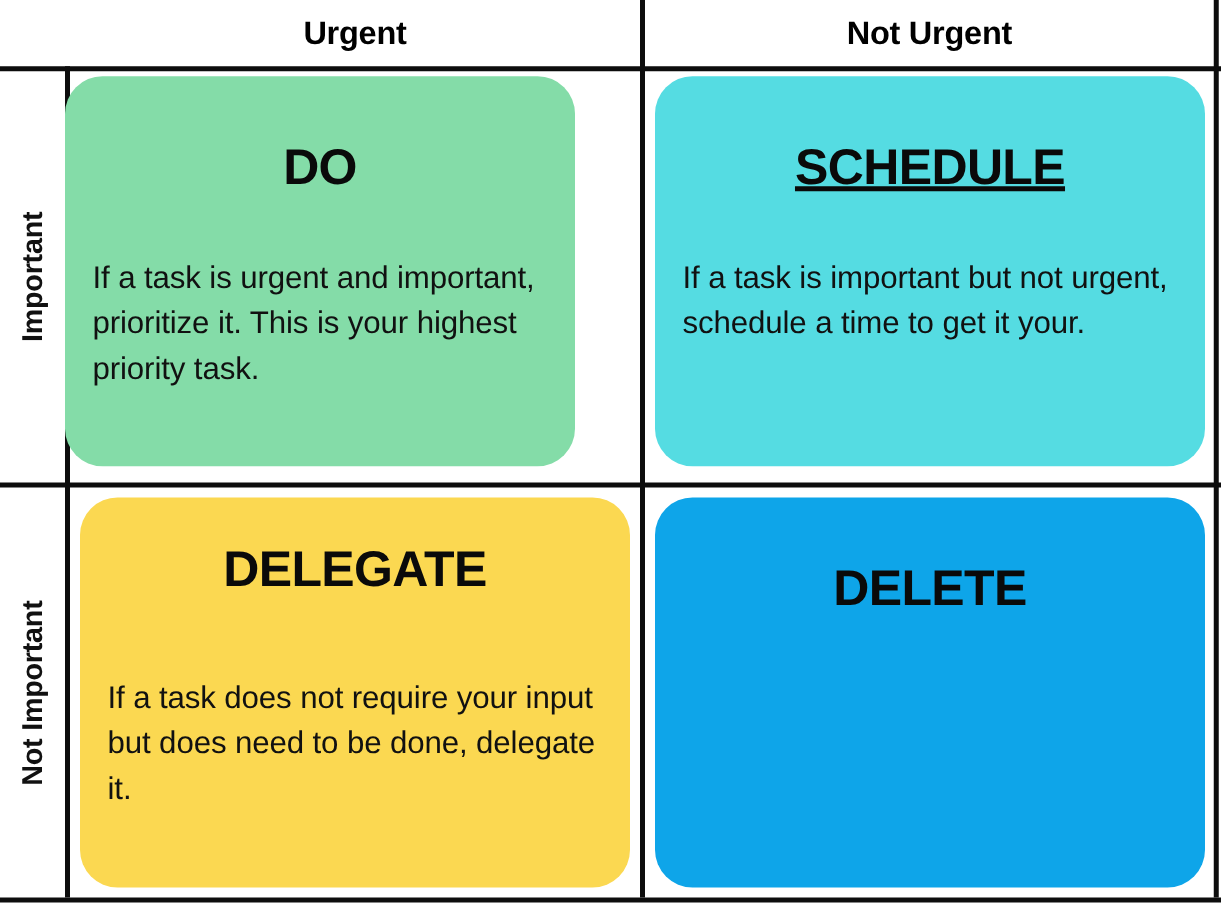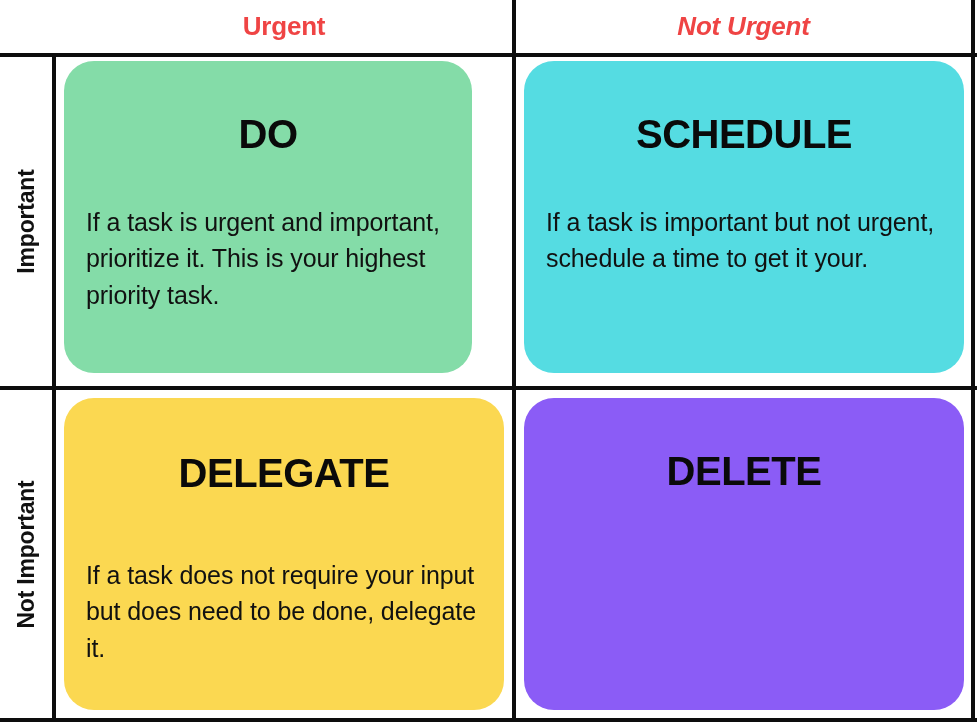--- a/index.html
+++ b/index.html
@@ -36,25 +36,25 @@
   
   .col-header {
     position: absolute;
     top: 0;
     height: 53px;
     display: flex;
     align-items: center;
     justify-content: center;
     font-size: 26px;
     font-weight: bold;
-    color: #ef4444;
+    color: #000000;
     letter-spacing: -0.2px;
   }
   .col-header-urgent     { left: 56px;  width: 456px; }
-  .col-header-not-urgent { left: 516px; width: 455px; font-style: italic; }
+  .col-header-not-urgent { left: 516px; width: 455px; }
 
   
   .row-header {
     position: absolute;
     left: 0px;
     width: 52px;
     display: flex;
     align-items: center;
     justify-content: center;
   }
@@ -72,21 +72,21 @@
   
   .card {
     position: absolute;
     border-radius: 30px;
     box-sizing: border-box;
     padding: 0 22px;
     display: flex;
     flex-direction: column;
     align-items: center;
   }
-  .card-do       { left: 64px;  top: 61px;  width: 408px; height: 312px;  }
+  .card-do       { left: 52px;  top: 61px;  width: 408px; height: 312px;  }
   .card-schedule { left: 524px; top: 61px;  width: 440px; height: 312px;  }
   .card-delegate { left: 64px;  top: 398px; width: 440px; height: 312px;  }
   .card-delete   { left: 524px; top: 398px; width: 440px; height: 312px;  }
 
   .card-title {
     font-size: 40px;
     font-weight: bold;
     color: #0a0a0a;
     letter-spacing: -0.5px;
     text-align: center;
@@ -96,23 +96,23 @@
     font-size: 25px;
     color: #111111;
     line-height: 1.45;
     letter-spacing: -0.1px;
     max-width: 420px;
   }
 
   
   .card-do       .card-title { margin-top: 53px; }
   .card-do       .card-body  { margin-top: 50px; }
-  .card-schedule .card-title { margin-top: 53px; }
+  .card-schedule .card-title { margin-top: 53px; text-decoration: underline; }
   .card-schedule .card-body  { margin-top: 50px; }
-  .card-delegate .card-title { margin-top: 55px; }
+  .card-delegate .card-title { margin-top: 38px; }
   .card-delegate .card-body  { margin-top: 64px; }
   .card-delete   .card-title { margin-top: 53px; }
   .card-delete   .card-body  { margin-top: 56px; }
 </style>
 </head>
 <body>
 
 <div id="matrix">
 
   <div class="rule rule-h-header"></div>
@@ -140,17 +140,17 @@
   <div class="card card-schedule" style="background: rgb(85, 220, 226);">
     <div class="card-title">SCHEDULE</div>
     <div class="card-body">If a task is important but not urgent, schedule a time to get it your.</div>
   </div>
 
   <div class="card card-delegate" style="background: rgb(251, 216, 81);">
     <div class="card-title">DELEGATE</div>
     <div class="card-body">If a task does not require your input but does need to be done, delegate it.</div>
   </div>
 
-  <div class="card card-delete" style="background: #8b5cf6;">
+  <div class="card card-delete" style="background: #0ea5e9;">
     <div class="card-title">DELETE</div>
   </div>
 
 </div>
 
 </body></html>

